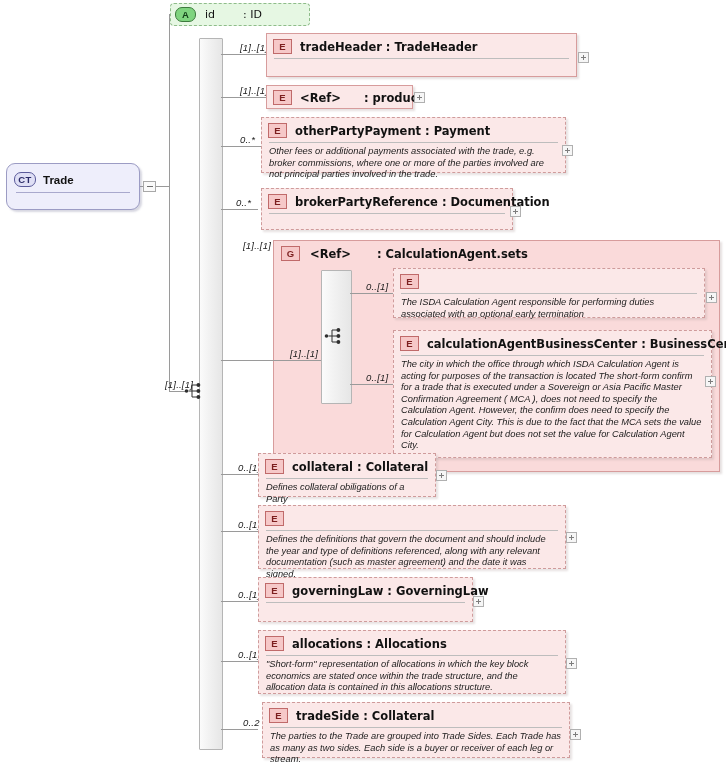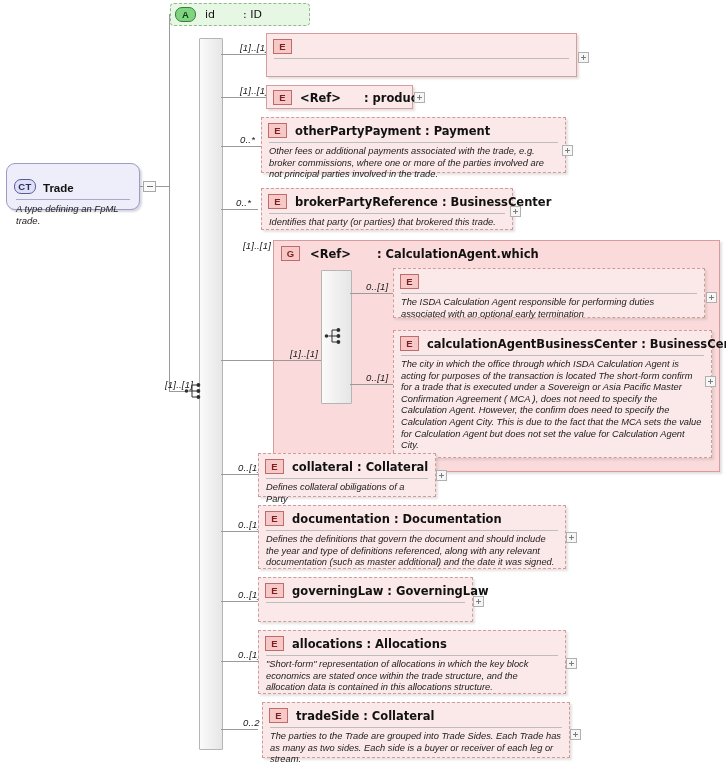--- a/index.html
+++ b/index.html
@@ -47,21 +47,21 @@
   .minusbox::before{
     content:"";position:absolute;left:3px;top:4px;width:6px;height:1px;background:#6e6e6e;
   }
 
   
   .ctnode{
     position:absolute;box-sizing:border-box;
     background:#eeeefb;border:1px solid #9c9cc4;border-radius:9px;
     box-shadow:2px 2px 2px rgba(140,140,170,.35);
   }
-  .ctnode .hdr{display:flex;align-items:flex-end;padding:15px 8px 2px 7px;}
+  .ctnode .hdr{display:flex;align-items:center;padding:8px 8px 2px 7px;}
   .ctbadge{
     width:22px;height:15px;border:1px solid #5a5a9a;border-radius:7px;
     background:#dfdff5;color:#2a2a66;font-size:9.5px;font-weight:bold;
     display:flex;align-items:center;justify-content:center;margin-right:7px;
     letter-spacing:.3px;box-sizing:border-box;
   }
   .ctname{font-size:11.5px;font-weight:bold;color:#111;}
   .ctrule{height:1px;background:#a9a9cd;margin:3px 9px 0 9px;}
   .ctdoc{
     font-size:9.5px;font-style:italic;color:#222;padding:3px 9px 5px 9px;
@@ -167,35 +167,35 @@
   <div class="card" style="left:238px;top:649px;">0..[1]</div>
   <div class="card" style="left:243px;top:717px;">0..2</div>
   <div class="card" style="left:165px;top:379px;">[1]..[1]</div>
 
   <div class="ctnode" style="left:6px;top:163px;width:134px;height:47px;">
     <div class="hdr">
       <span class="ctbadge">CT</span>
       <span class="ctname">Trade</span>
     </div>
     <div class="ctrule"></div>
-    <div class="ctdoc">A type defining an FpML trade.</div>
   </div>
   <div class="minusbox" style="left:143px;top:181px;"></div>
 
   <div class="attrnode" style="left:170px;top:3px;width:140px;height:23px;">
     <div class="inner">
       <span class="abadge">A</span>
       <span class="aname">id</span>
       <span class="atype">: ID</span>
     </div>
   </div>
 
   <div class="elnode solid" style="left:266px;top:33px;width:311px;height:44px;">
     <div class="ehdr">
       <span class="ebadge">E</span>
+      <span class="ename">tradeHeader : TradeHeader</span>
     </div>
     <div class="erule"></div>
   </div>
   <div class="plusbox" style="left:578px;top:52px;"></div>
 
   <div class="elnode solid" style="left:266px;top:85px;width:147px;height:24px;">
     <div class="ehdr" style="padding-top:4px;">
       <span class="ebadge">E</span>
       <span class="ename">&lt;Ref&gt;</span>
       <span class="ename" style="margin-left:23px;">: product</span>
@@ -209,32 +209,31 @@
       <span class="ename">otherPartyPayment : Payment</span>
     </div>
     <div class="erule"></div>
     <div class="edoc">Other fees or additional payments associated with the trade, e.g. broker commissions, where one or more of the parties involved are not principal parties involved in the trade.</div>
   </div>
   <div class="plusbox" style="left:562px;top:145px;"></div>
 
   <div class="elnode dashed" style="left:261px;top:188px;width:252px;height:42px;">
     <div class="ehdr">
       <span class="ebadge">E</span>
-      <span class="ename">brokerPartyReference : BusinessCenter</span>
-    </div>
-    <div class="erule"></div>
-    <div class="edoc">Identifies that party (or parties) that brokered this trade.</div>
+      <span class="ename">brokerPartyReference : Documentation</span>
+    </div>
+    <div class="erule"></div>
   </div>
   <div class="plusbox" style="left:510px;top:206px;"></div>
 
   <div class="grpnode" style="left:273px;top:240px;width:447px;height:232px;">
     <div class="ghdr">
       <span class="gbadge">G</span>
       <span class="gname">&lt;Ref&gt;</span>
-      <span class="gtype">: CalculationAgent.which</span>
+      <span class="gtype">: CalculationAgent.sets</span>
     </div>
   </div>
 
   <div class="seqbar" style="left:321px;top:270px;width:29px;height:132px;"></div>
   <svg class="seqicon" style="left:324px;top:326px;" viewBox="0 0 22 20">
     <circle cx="2.5" cy="10" r="1.8" fill="#2f2f2f"></circle>
     <path d="M4.5 10 H8 M8 4 V16 M8 4 H13 M8 10 H13 M8 16 H13" stroke="#2f2f2f" stroke-width="1" fill="none"></path>
     <circle cx="14.4" cy="4" r="1.9" fill="#2f2f2f"></circle>
     <circle cx="14.4" cy="10" r="1.9" fill="#2f2f2f"></circle>
     <circle cx="14.4" cy="16" r="1.9" fill="#2f2f2f"></circle>
@@ -273,24 +272,23 @@
       <span class="ename">collateral : Collateral</span>
     </div>
     <div class="erule"></div>
     <div class="edoc">Defines collateral obiligations of a Party</div>
   </div>
   <div class="plusbox" style="left:436px;top:470px;"></div>
 
   <div class="elnode dashed" style="left:258px;top:505px;width:308px;height:64px;">
     <div class="ehdr">
       <span class="ebadge">E</span>
-      <span class="ename">documentation : Documentation</span>
-    </div>
-    <div class="erule"></div>
-    <div class="edoc">Defines the definitions that govern the document and should include the year and type of definitions referenced, along with any relevant documentation (such as master additional) and the date it was signed.</div>
+    </div>
+    <div class="erule"></div>
+    <div class="edoc">Defines the definitions that govern the document and should include the year and type of definitions referenced, along with any relevant documentation (such as master agreement) and the date it was signed.</div>
   </div>
   <div class="plusbox" style="left:566px;top:532px;"></div>
 
   <div class="elnode dashed" style="left:258px;top:577px;width:215px;height:45px;">
     <div class="ehdr">
       <span class="ebadge">E</span>
       <span class="ename">governingLaw : GoverningLaw</span>
     </div>
     <div class="erule"></div>
   </div>

